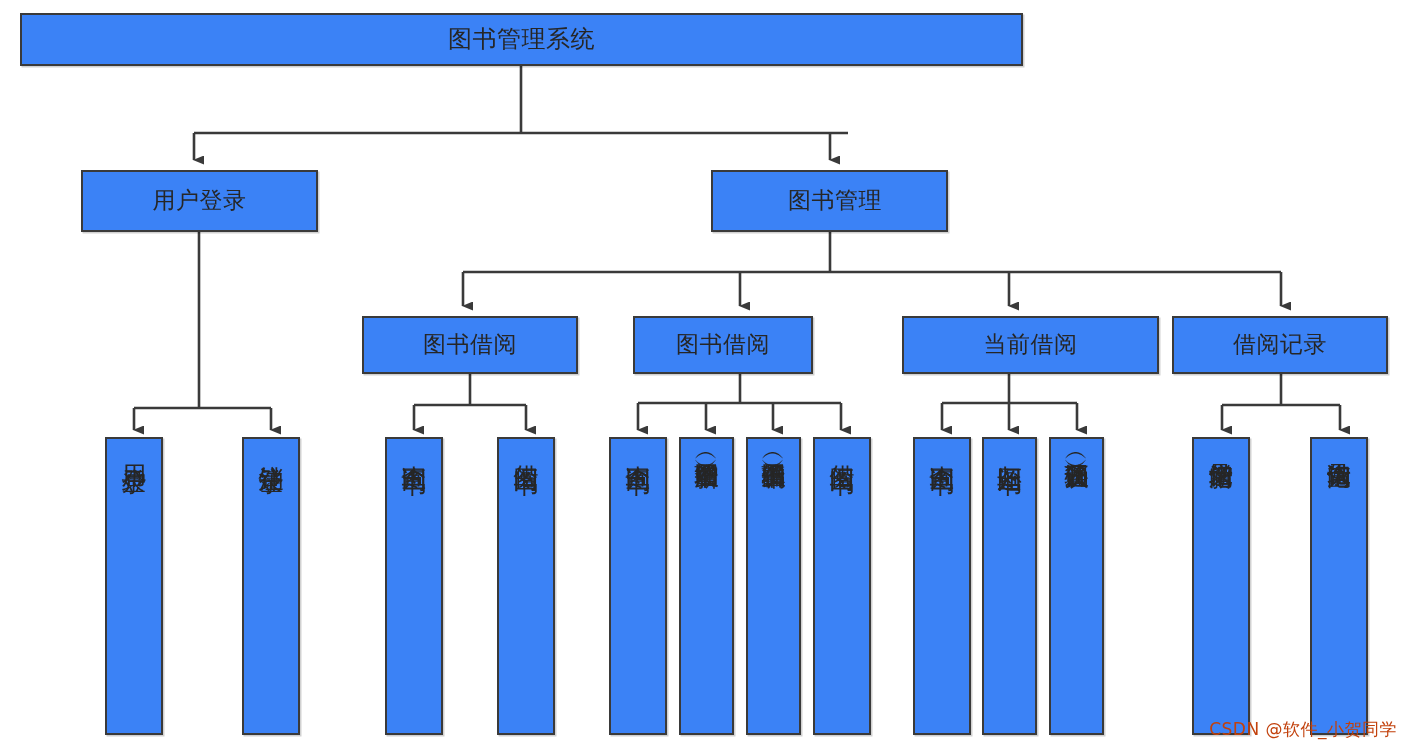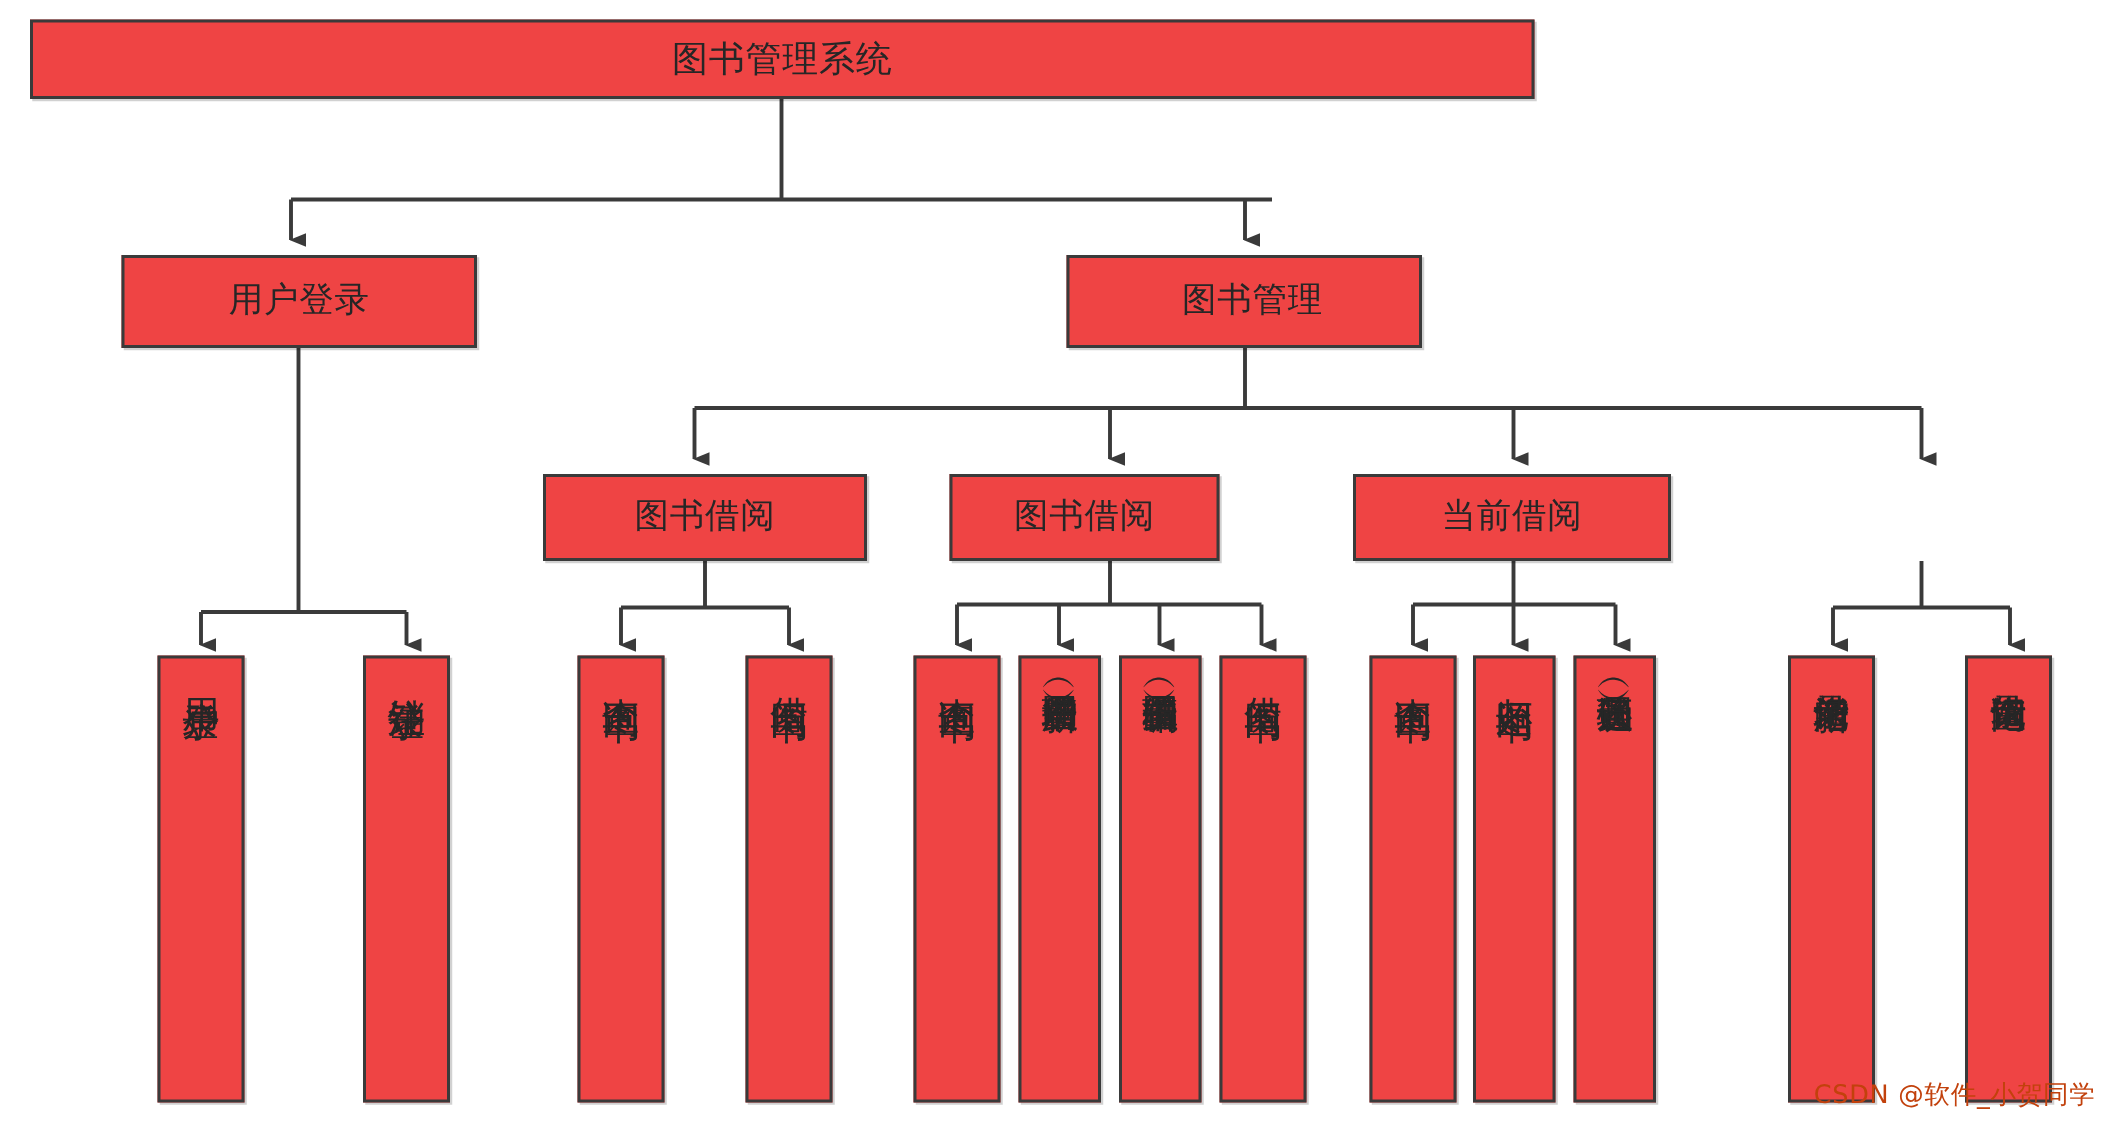--- a/index.html
+++ b/index.html
@@ -23,21 +23,21 @@
     position: absolute;
     left: 0;
     top: 0;
     width: 1405px;
     height: 747px;
     pointer-events: none;
   }
   .node {
     position: absolute;
     box-sizing: border-box;
-    background: #ef4444;
+    background: #3b82f6;
     border: 2px solid #3a3a3a;
     display: flex;
     align-items: center;
     justify-content: center;
     box-shadow: 1.5px 1.5px 0 rgba(0,0,0,0.18);
   }
   .node .node-label {
     color: #262626;
     text-align: center;
     line-height: 1.18;
@@ -141,22 +141,25 @@
   <div class="node horizontal" style="left:711px; top:170px; width:237px; height:62px;padding-left:11px;">
     <span class="node-label">图书管理</span>
   </div>
 
   <div class="node horizontal" style="left:362px; top:316px; width:216px; height:58px;">
     <span class="node-label">图书借阅</span>
   </div>
   <div class="node horizontal" style="left:633px; top:316px; width:180px; height:58px;">
     <span class="node-label">图书借阅</span>
   </div>
-  <div class="node horizontal" style="left:902px; top:316px; width:212px; height:58px;">
+  <div class="node horizontal" style="left:902px; top:316px; width:257px; height:58px;">
     <span class="node-label">当前借阅</span>
+  </div>
+  <div class="node horizontal" style="left:1172px; top:316px; width:216px; height:58px;">
+    <span class="node-label">借阅记录</span>
   </div>
 
   <div class="node vertical" style="left:105px; top:437px; width:58px; height:298px;">
     <span class="node-label">用户登录</span>
   </div>
   <div class="node vertical" style="left:242px; top:437px; width:58px; height:298px;">
     <span class="node-label">注销登录</span>
   </div>
 
   <div class="node vertical" style="left:385px; top:437px; width:58px; height:298px;">

